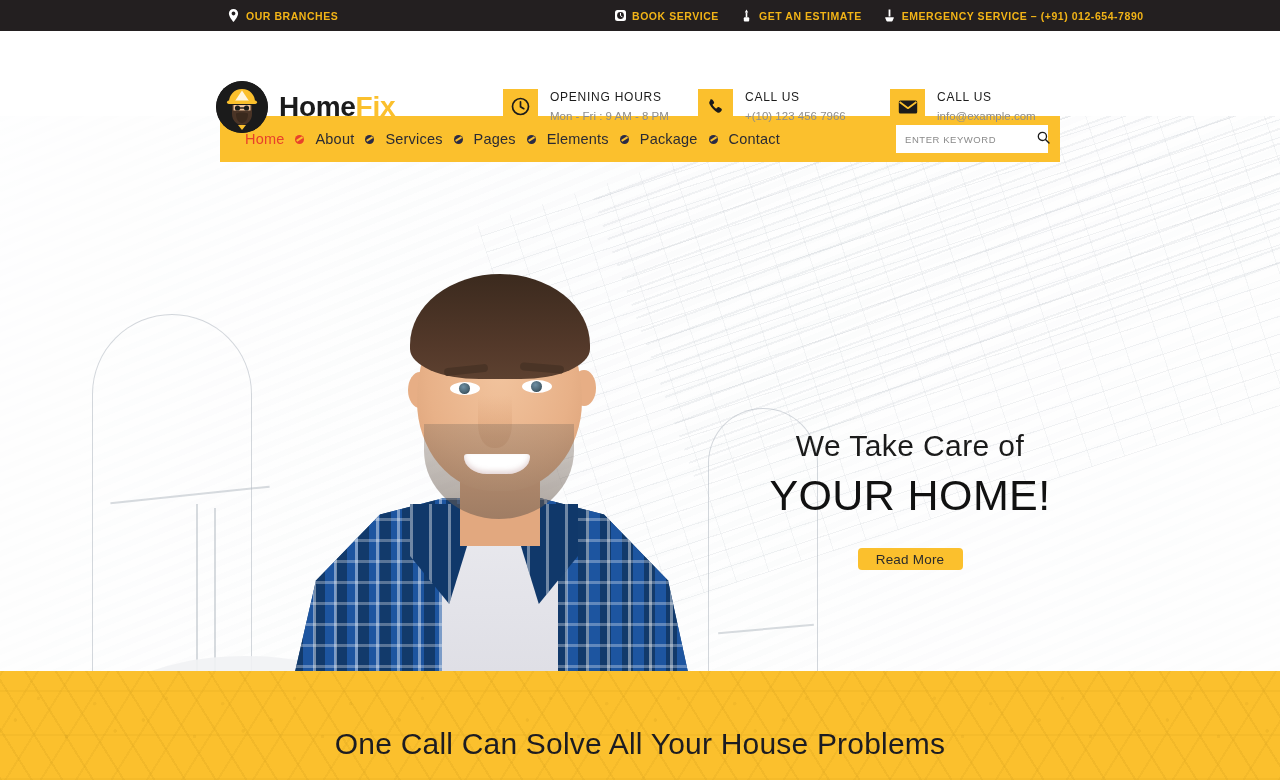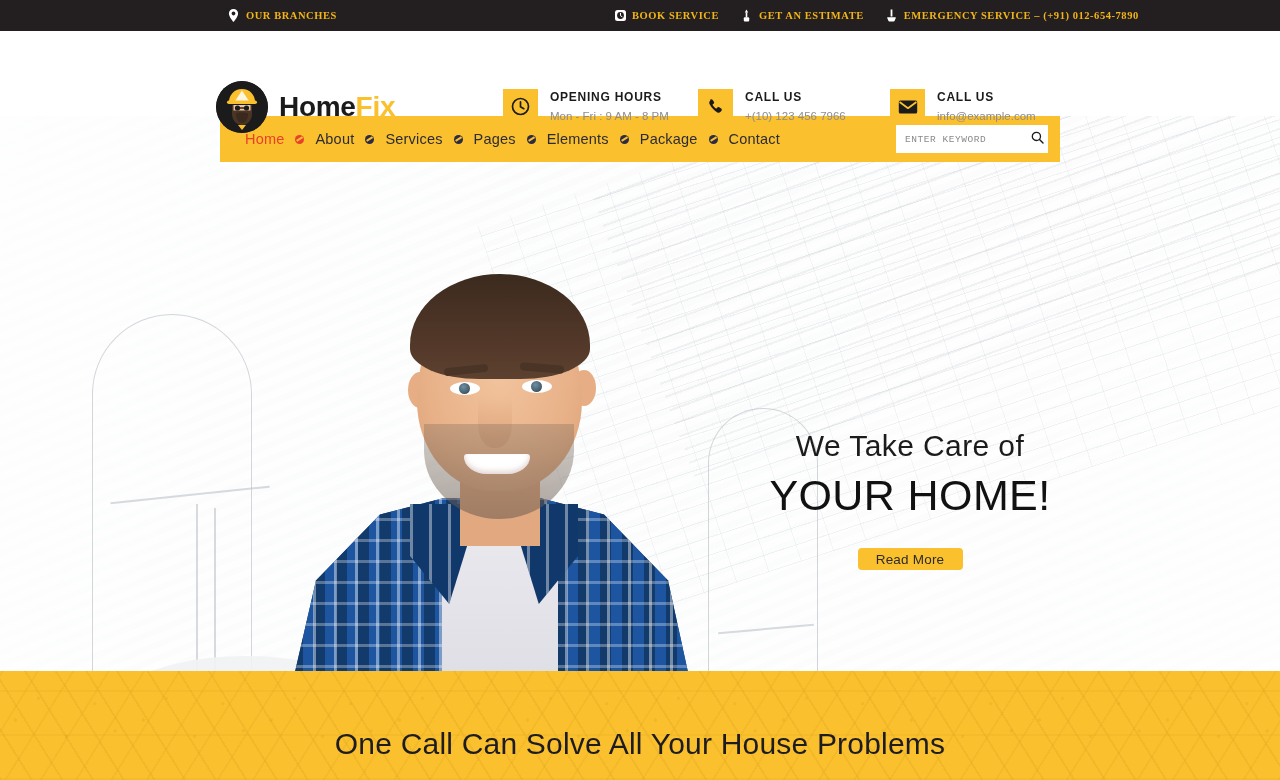--- a/index.html
+++ b/index.html
@@ -27,21 +27,21 @@
     position: absolute; left: 614px; top: 0; height: 31px;
     display: flex; align-items: center; gap: 22px;
   }
   .tb-item { display: flex; align-items: center; gap: 7px; }
   .tb-label {
     color: #f2b417;
     font-size: 10.5px;
     font-weight: bold;
     letter-spacing: 0.55px;
     white-space: nowrap;
-    font-family: Liberation Serif, serif;
+    font-family: Liberation Sans, sans-serif;
     text-align: right;
   }
   .tb-ico { display: block; width: 11px; height: 13px; }
   .tb-ico svg { display: block; }
 
   
   .header {
     height: 85px;
     background: #ffffff;
     position: relative;
@@ -70,21 +70,21 @@
   .info-block.b1 { width: 195px; }
   .info-block.b2 { width: 192px; }
   .info-block.b3 { width: 180px; }
   .info-sq {
     width: 35px; height: 35px; background: #fbc02d;
     display: flex; align-items: center; justify-content: center;
     flex: none; margin-top: 2px;
   }
   .info-txt { padding-top: 0px; }
   .info-title {
-    font-size: 12px; font-weight: bold; color: #1b1b1b;
+    font-size: 12px; font-weight: normal; color: #1b1b1b;
     letter-spacing: 0.75px; line-height: 16px;
     font-family: "Liberation Sans", sans-serif;
   }
   .info-sub {
     font-size: 11.5px; color: #8d8d8d; line-height: 18px;
     margin-top: 2px; white-space: nowrap;
     font-family: "Liberation Sans", sans-serif;
   }
 
   
@@ -116,21 +116,21 @@
 
   .search-box {
     position: absolute; right: 12px; top: 9px;
     width: 152px; height: 28px; background: #ffffff;
     display: flex; align-items: center;
     padding: 0 9px;
   }
   .search-input {
     border: none; outline: none; flex: 1;
     font-size: 9.5px; color: #6a6a6a; letter-spacing: 0.55px;
-    font-family: Liberation Mono, monospace;
+    font-family: Liberation Sans, sans-serif;
     background: transparent;
   }
   .search-input::placeholder { color: #8a8a8a; }
 
   
   .hero {
     position: relative;
     height: 555px;
     background: #ffffff;
     overflow: hidden;

